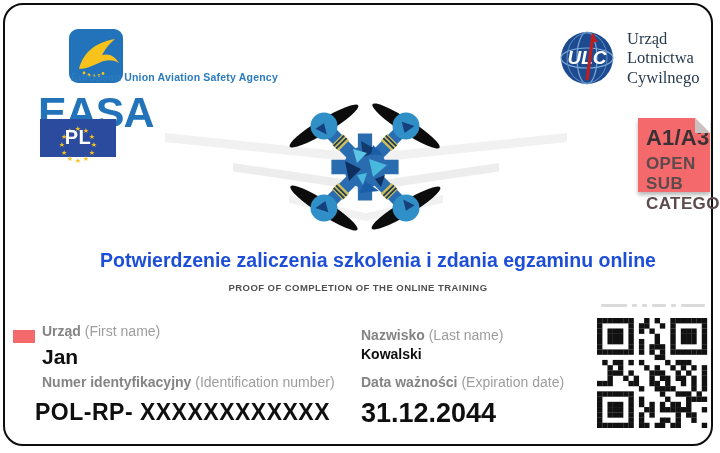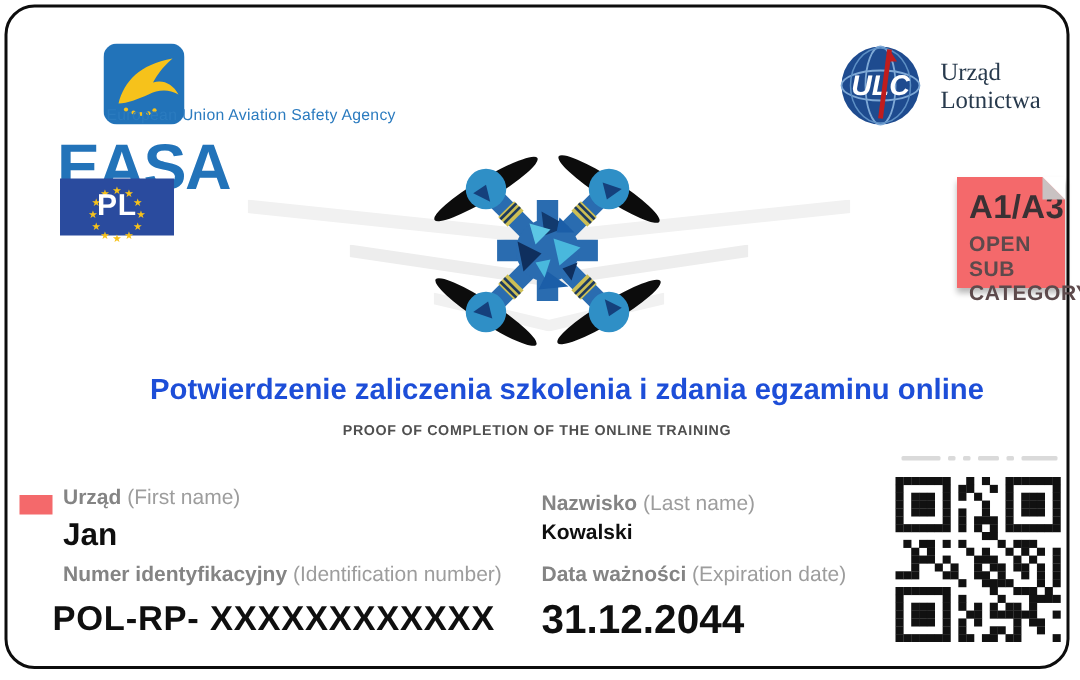--- a/index.html
+++ b/index.html
@@ -8,38 +8,38 @@
     font-family:"Liberation Sans", sans-serif;
   }
   .card{
     position:absolute;left:3px;top:3px;width:710px;height:443px;
     border:2.5px solid #0d0d0d;border-radius:20px;background:#fff;box-sizing:border-box;
   }
   
   .easa-row{position:absolute;left:33px;top:24px;display:flex;align-items:center;gap:8px;flex-direction:column;}
   .easa-square{width:54px;height:54px;}
   .easa-acronym{font-size:43px;font-weight:700;color:#2273b9;line-height:1;letter-spacing:-1px;}
-  .easa-tagline{position:absolute;left:34px;top:66px;font-size:10.5px;font-weight:400;color:#2b7bbf;letter-spacing:0.2px;padding-left:32px;}
+  .easa-tagline{position:absolute;left:34px;top:66px;font-size:10.5px;font-weight:700;color:#2b7bbf;letter-spacing:0.2px;padding-left:32px;}
   .ulc-row{position:absolute;left:554px;top:24px;display:flex;align-items:center;gap:12px;}
   .ulc-globe{width:56px;height:56px;}
   .ulc-name{font-family:"Liberation Serif", serif;font-size:16.5px;color:#283a4d;line-height:1.18;}
   
   .eu-flag{position:absolute;left:35px;top:114px;width:76px;height:38px;background:#2a4b9e;}
   .eu-flag .cc{position:absolute;left:0;right:0;top:50%;transform:translateY(-52%);text-align:center;
     color:#fff;font-weight:700;font-size:20px;letter-spacing:0.5px;}
   .eu-flag .star{position:absolute;color:#f7c21a;font-size:7px;line-height:1;transform:translate(-50%,-50%);}
   
   .badge{position:absolute;left:633px;top:113px;width:72px;height:74px;background:#f4696b;
     box-shadow:0 3px 4px rgba(0,0,0,.28);padding:7px 0 0 8px;box-sizing:border-box;}
   .badge::after{content:"";position:absolute;top:0;right:0;width:0;height:0;
     border-top:15px solid #ffffff;border-left:15px solid transparent;}
   .badge::before{content:"";position:absolute;top:0;right:0;width:0;height:0;
     border-bottom:15px solid #c9c2c2;border-right:15px solid transparent;transform:translate(0,0);}
   .badge-cat{font-size:22px;font-weight:700;color:#3a3134;letter-spacing:0.2px;margin-bottom:3px;}
-  .badge-line{font-size:14px;font-weight:600;color:#5d4a4c;line-height:1.18;letter-spacing:0.4px;}
+  .badge-line{font-size:17px;font-weight:600;color:#5d4a4c;line-height:1.18;letter-spacing:0.4px;}
   
   .wing{position:absolute;clip-path:polygon(0 0,50% 70%,100% 0,100% 30%,50% 100%,0 30%);}
   .wing1{left:160px;top:128px;width:402px;height:30px;background:#f1f1f1;}
   .wing2{left:228px;top:158px;width:266px;height:28px;background:#ededed;}
   .wing3{left:284px;top:190px;width:154px;height:26px;background:#f1f1f1;}
   .drone{position:absolute;left:250px;top:52px;width:220px;height:220px;}
   
   .title{position:absolute;left:0;right:0;top:244px;text-align:center;
     font-size:19.5px;font-weight:700;color:#1d4ed8;margin-left:40px;}
   .subtitle{position:absolute;left:0;right:0;top:277px;text-align:center;
@@ -93,20 +93,21 @@
       <ellipse cx="28" cy="28" rx="26" ry="10" fill="none" stroke="#7fa9d6" stroke-width="1.2"></ellipse>
       <ellipse cx="28" cy="28" rx="10" ry="26" fill="none" stroke="#7fa9d6" stroke-width="1.2"></ellipse>
       <ellipse cx="28" cy="28" rx="20" ry="25" fill="none" stroke="#5d8fc4" stroke-width="1"></ellipse>
       <text x="28" y="34" text-anchor="middle" font-family="Liberation Sans, sans-serif" font-size="19" font-weight="bold" font-style="italic" fill="#ffffff">ULC</text>
       <path d="M34,4 L28,50" stroke="#c01d1d" stroke-width="3.2"></path>
       <path d="M34,4 L39,12 L33,12 Z" fill="#c01d1d"></path>
     </svg>
     <div class="ulc-name">
       <div>Urząd</div>
       <div>Lotnictwa</div>
+      <div>Cywilnego</div>
     </div>
   </div>
 
   <div class="eu-flag">
     <div class="stars">
         <span class="star" style="left: 38px; top: 9px;">★</span>
         <span class="star" style="left: 46px; top: 11.1436px;">★</span>
         <span class="star" style="left: 51.8564px; top: 17px;">★</span>
         <span class="star" style="left: 54px; top: 25px;">★</span>
         <span class="star" style="left: 51.8564px; top: 33px;">★</span>

